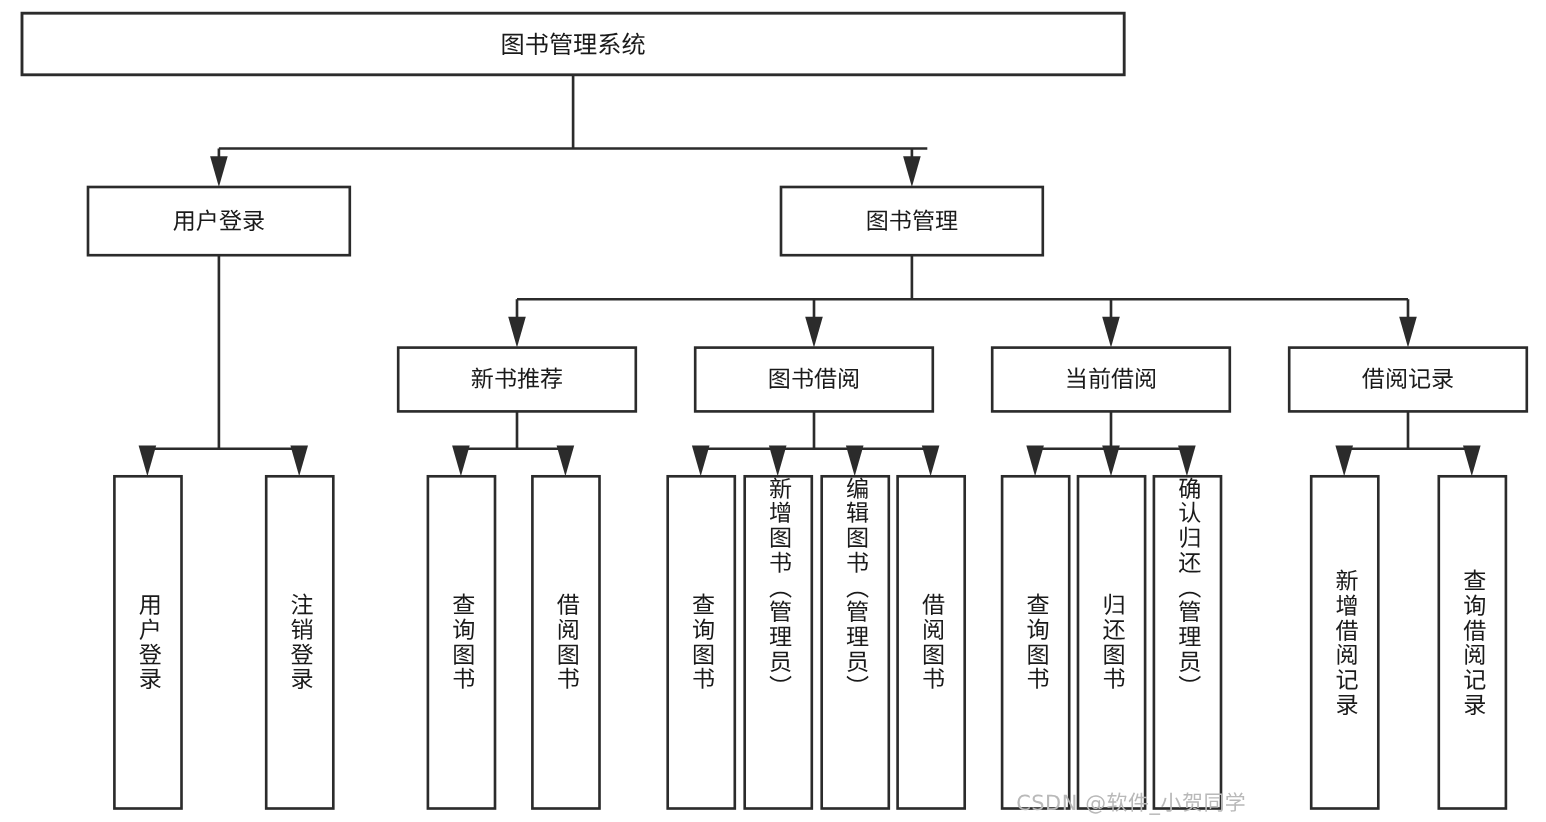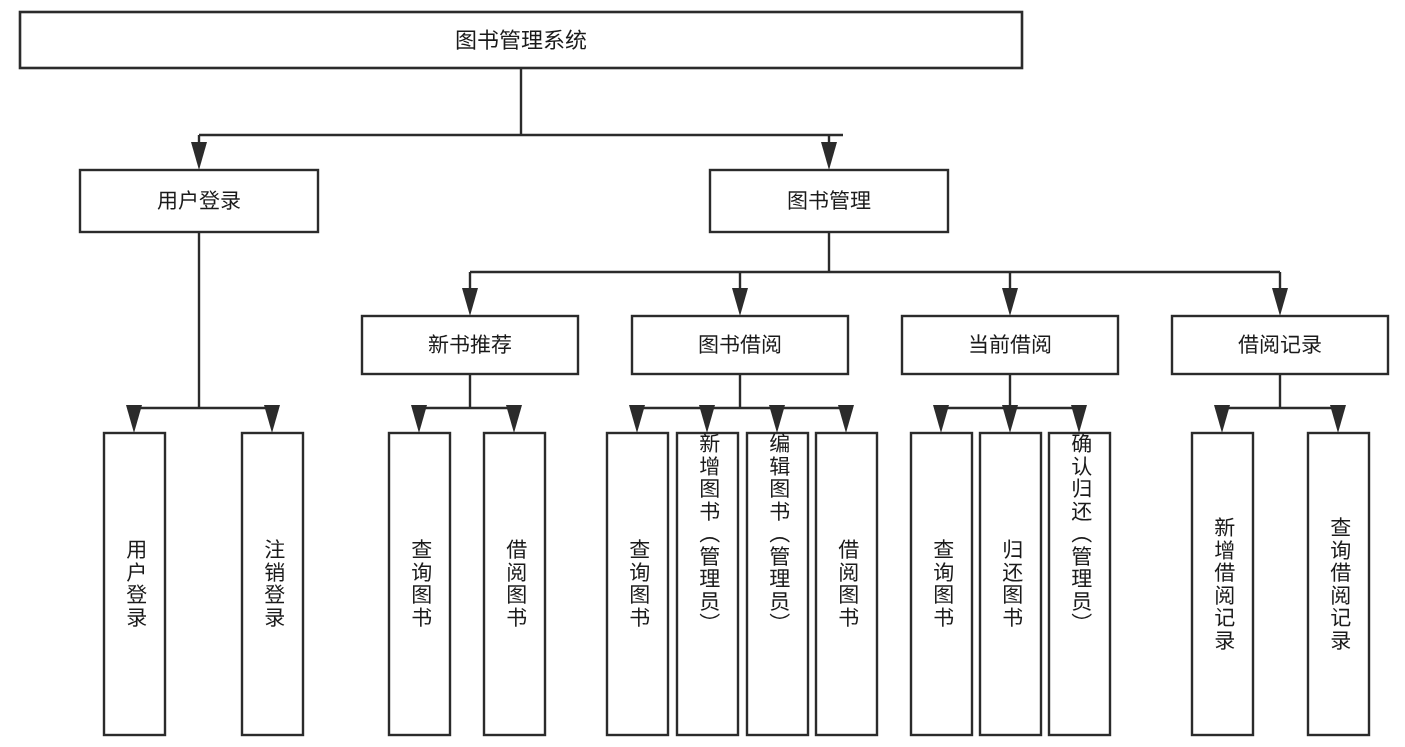--- a/index.html
+++ b/index.html
@@ -264,14 +264,15 @@
     <span class="leaf-label">确认归还（管理员）</span>
   </div>
 
   <div class="leaf-label-holder" style="left:1192px; top:433px; width:61px; height:302px;">
     <span class="leaf-label">新增借阅记录</span>
   </div>
   <div class="leaf-label-holder" style="left:1308px; top:433px; width:61px; height:302px;">
     <span class="leaf-label">查询借阅记录</span>
   </div>
 
+  <div class="watermark">CSDN @软件_小贺同学</div>
 
 </div>
 
 </body></html>

